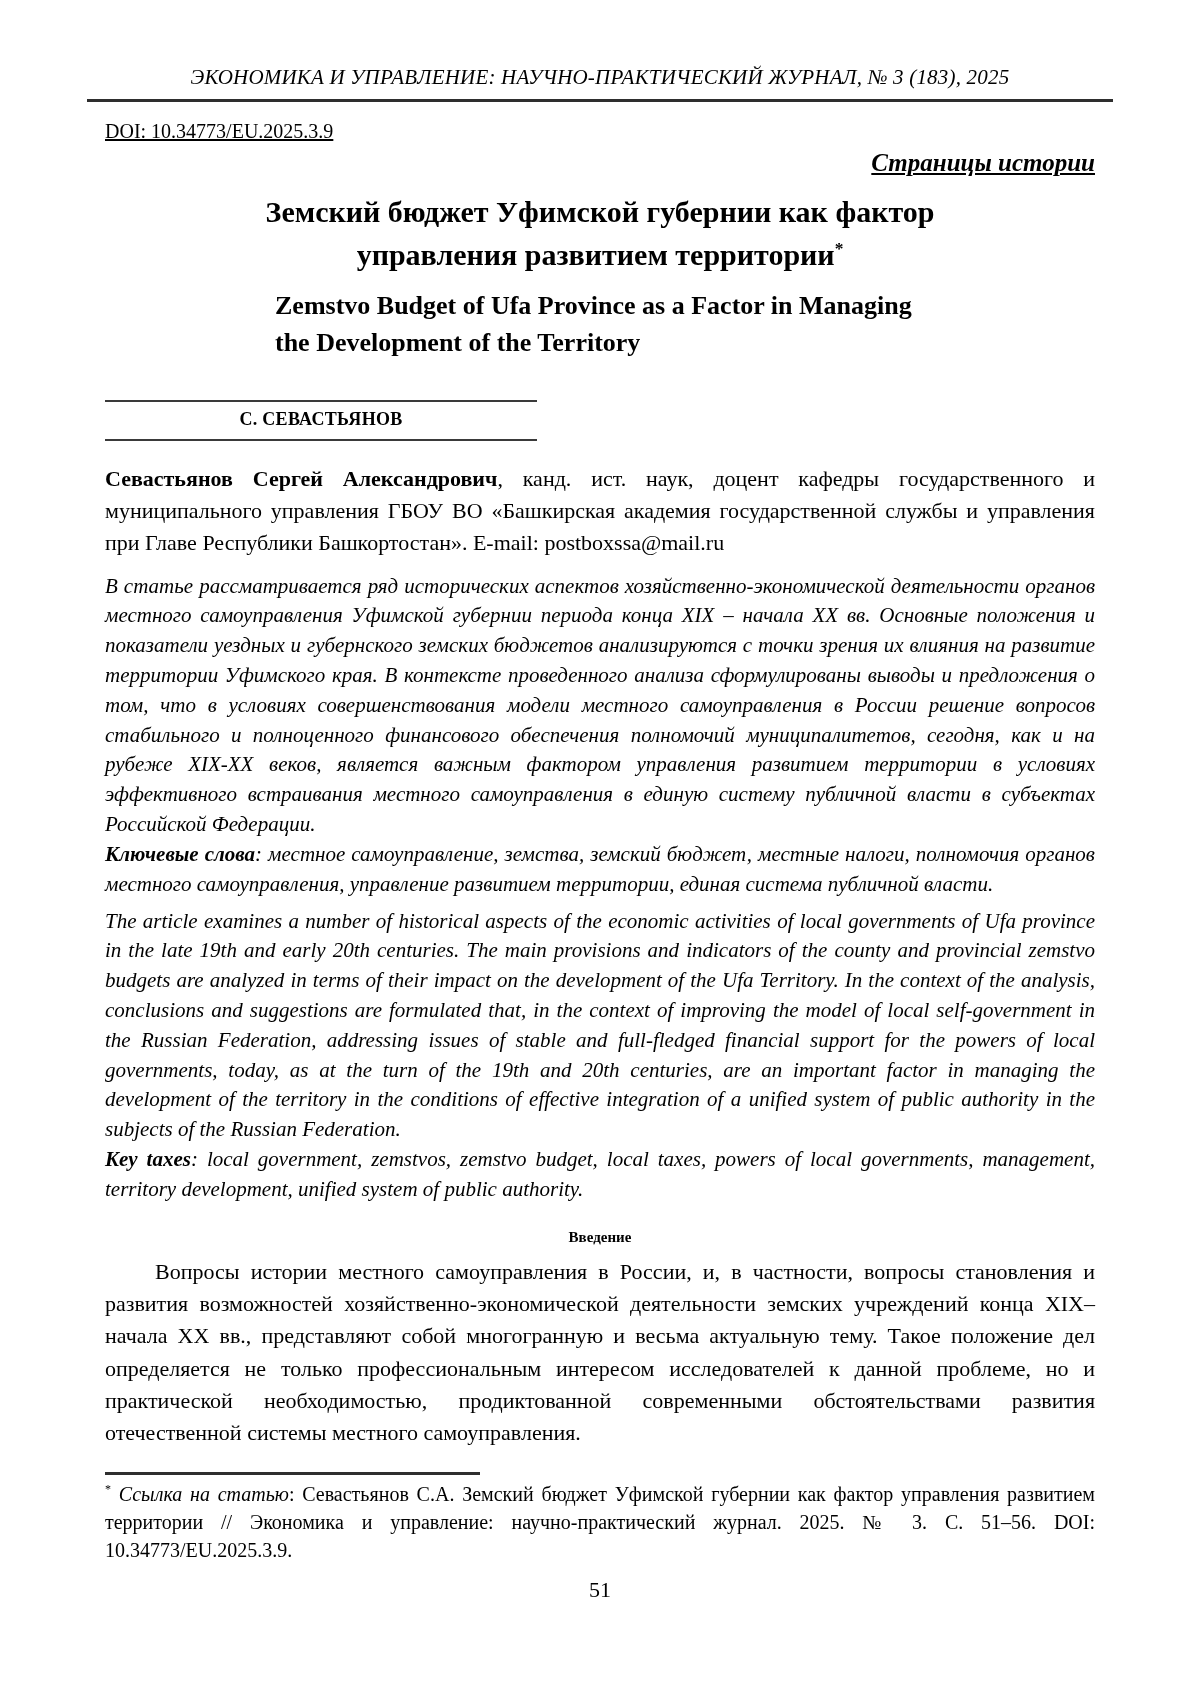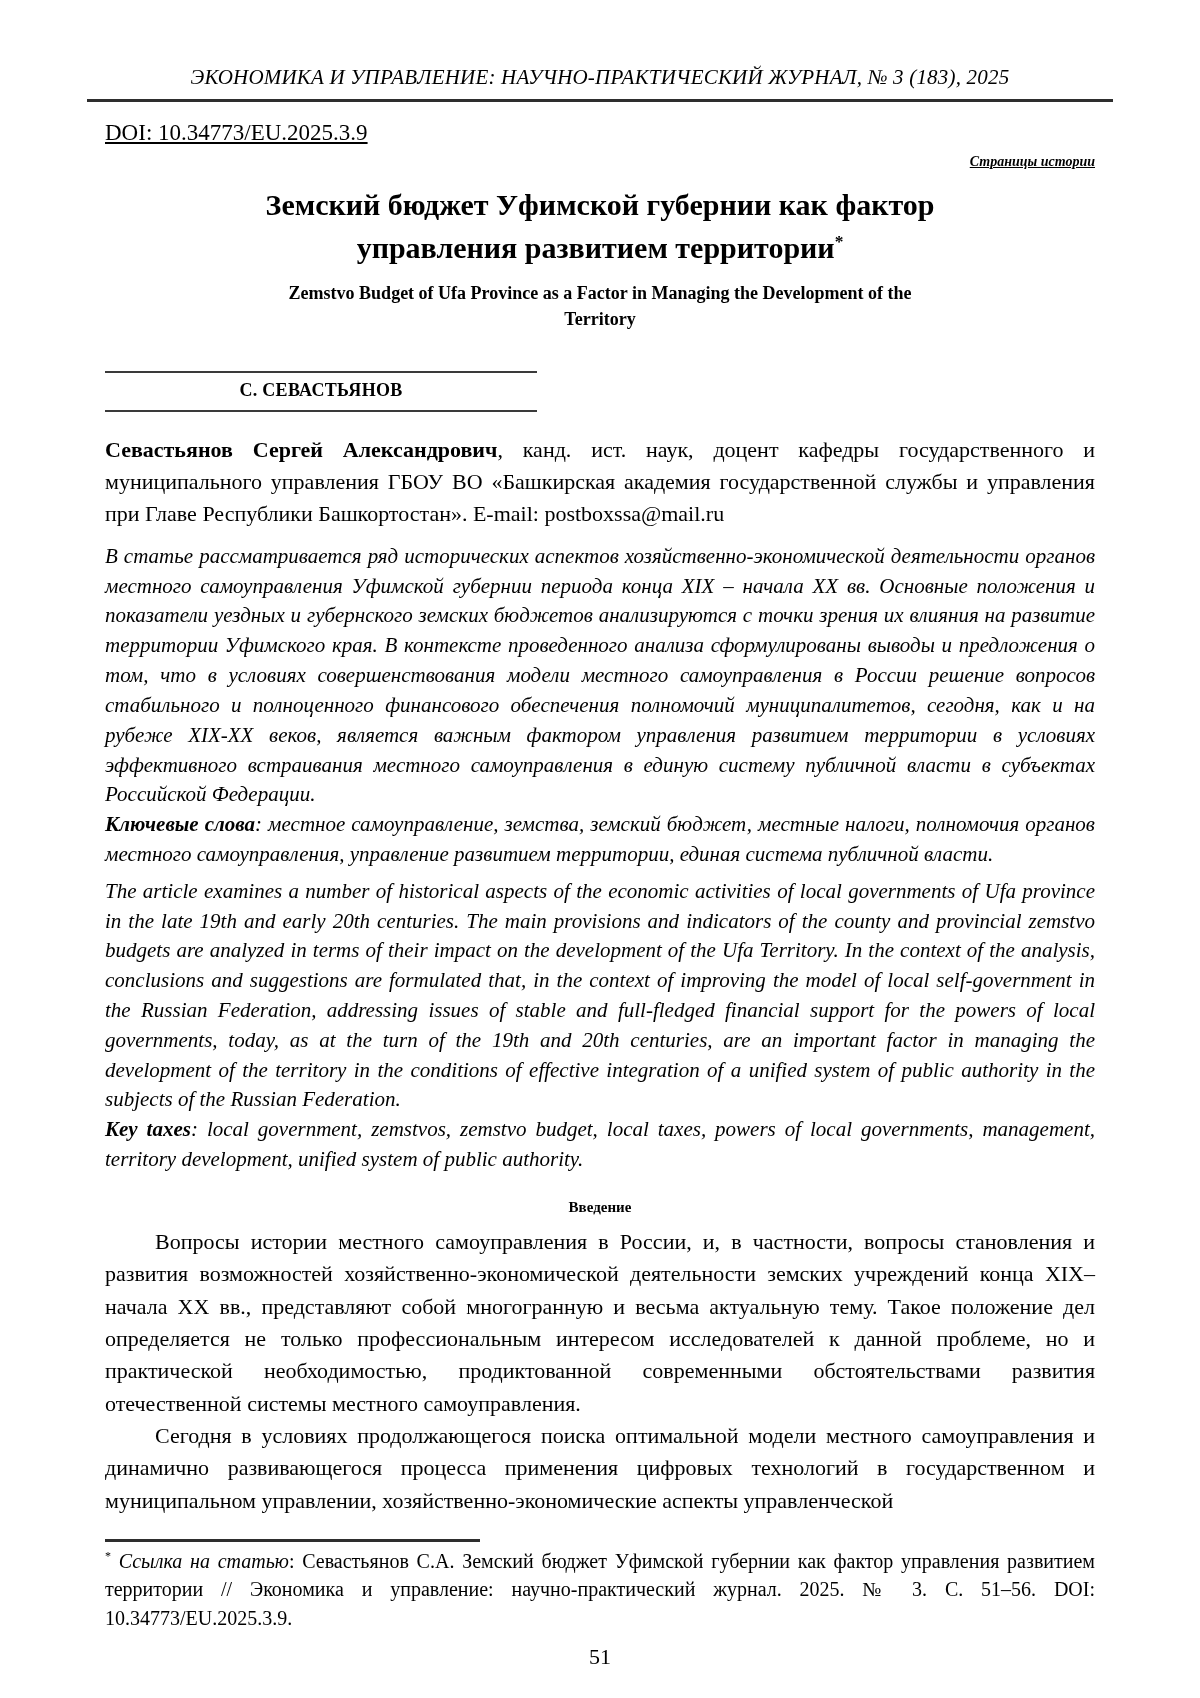--- a/index.html
+++ b/index.html
@@ -27,55 +27,54 @@
     letter-spacing: 0.2px;
     white-space: nowrap;
   }
   .header-rule {
     height: 3px;
     background: #2e2e2e;
     margin: 9px -18px 0 -18px;
   }
   .doi-row {
     margin-top: 18px;
-    font-size: 23px;
+    font-size: 20px;
   }
   .doi-link {
     text-decoration: underline;
     color: #000000;
   }
   .section-row {
     margin-top: 6px;
     text-align: right;
   }
   .section-label {
     font-weight: bold;
     font-style: italic;
-    font-size: 14px;
+    font-size: 25px;
     text-decoration: underline;
   }
   
   .title-ru {
     margin: 14px auto 0 auto;
     max-width: 800px;
     text-align: center;
     font-weight: bold;
     font-size: 30px;
     line-height: 1.42;
   }
   .title-ru sup {
     font-size: 58%;
     line-height: 0;
   }
   .title-en {
     margin: 12px auto 0 auto;
     max-width: 650px;
-    text-align: center;
-    font-weight: bold;
-    font-size: 18px;
+    font-weight: bold;
+    font-size: 26px;
     line-height: 1.42;
   }
   
   .author-box {
     margin-top: 38px;
     width: 432px;
   }
   .author-rule {
     height: 2px;
     background: #3a3a3a;
@@ -182,21 +181,20 @@
   <p class="kw-para"><span class="kw-label">Ключевые слова</span><span>: местное самоуправление, земства, земский бюджет, местные налоги, полномочия органов местного самоуправления, управление развитием территории, единая система публичной власти.</span></p>
 
   <p class="abstract abstract-en">The article examines a number of historical aspects of the economic activities of local governments of Ufa province in the late 19th and early 20th centuries. The main provisions and indicators of the county and provincial zemstvo budgets are analyzed in terms of their impact on the development of the Ufa Territory. In the context of the analysis, conclusions and suggestions are formulated that, in the context of improving the model of local self-government in the Russian Federation, addressing issues of stable and full-fledged financial support for the powers of local governments, today, as at the turn of the 19th and 20th centuries, are an important factor in managing the development of the territory in the conditions of effective integration of a unified system of public authority in the subjects of the Russian Federation.</p>
 
   <p class="kw-para"><span class="kw-label">Key taxes</span><span>: local government, zemstvos, zemstvo budget, local taxes, powers of local governments, management, territory development, unified system of public authority.</span></p>
 
   <h3 class="section-heading">Введение</h3>
 
   <p class="body-para">Вопросы истории местного самоуправления в России, и, в частности, вопросы становления и развития возможностей хозяйственно-экономической деятельности земских учреждений конца XIX–начала XX вв., представляют собой многогранную и весьма актуальную тему. Такое положение дел определяется не только профессиональным интересом исследователей к данной проблеме, но и практической необходимостью, продиктованной современными обстоятельствами развития отечественной системы местного самоуправления.</p>
 
-  <p class="body-para">Сегодня в условиях продолжающегося поиска оптимальной модели местного самоуправления и динамично развивающегося процесса применения цифровых технологий в государственном и муниципальном управлении, хозяйственно-экономические аспекты управленческой</p>
 
   <div class="footnote-sep"></div>
 
   <p class="footnote"><sup>*</sup> <span class="fn-italic">Ссылка на статью</span><span>: Севастьянов С.А. Земский бюджет Уфимской губернии как фактор управления развитием территории // Экономика и управление: научно-практический журнал. 2025. № 3. С. 51–56. DOI: 10.34773/EU.2025.3.9.</span></p>
 
   <div class="page-number">51</div>
 
 </div>
 
 </body></html>

